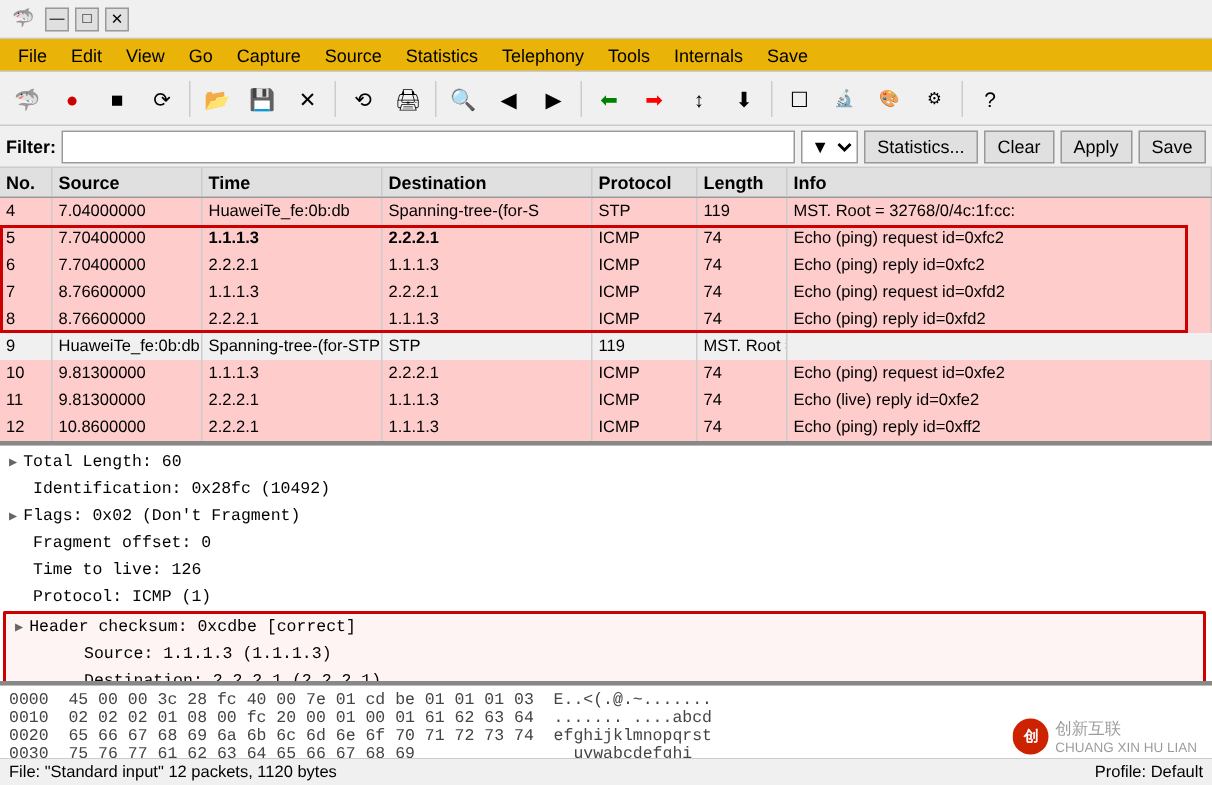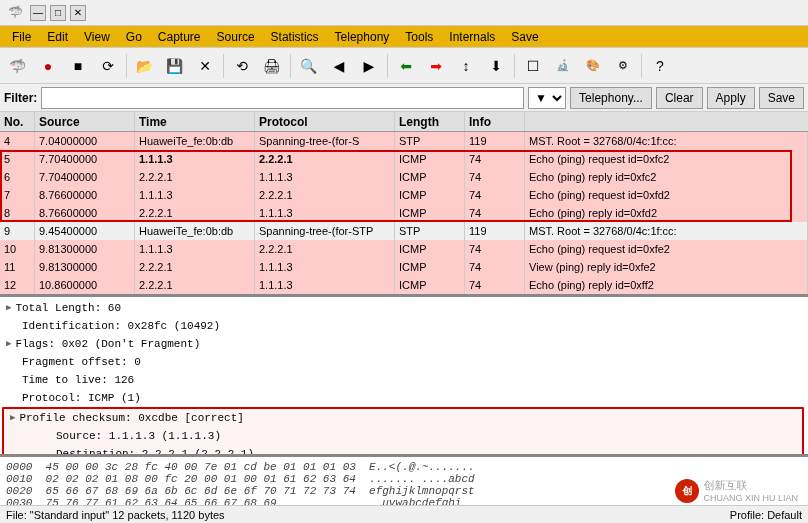--- a/index.html
+++ b/index.html
@@ -229,21 +229,20 @@
     .indent-1 { padding-left: 36px; }
 
     
     .packet-bytes {
       flex: 1;
       background: white;
       font-family: 'Courier New', monospace;
       font-size: 11px;
       padding: 4px 6px;
       overflow-y: auto;
-      font-style: italic;
     }
 
     
     .status-bar {
       height: 18px;
       background: #f0f0f0;
       border-top: 1px solid #ccc;
       display: flex;
       align-items: center;
       padding: 0 6px;
@@ -338,33 +337,34 @@
   <div class="toolbar-separator"></div>
   <button class="toolbar-btn">?</button>
 </div>
 
 <div class="filter-bar">
   <label class="filter-label">Filter:</label>
   <input class="filter-input" type="text" style="">
   <select class="filter-dropdown">
     <option>▼</option>
   </select>
-  <button class="filter-btn">Telephony...</button>
+  <button class="filter-btn">Statistics...</button>
   <button class="filter-btn">Clear</button>
   <button class="filter-btn">Apply</button>
   <button class="filter-btn">Save</button>
 </div>
 
 <div class="main-content">
 
   <div class="packet-list">
     <div class="packet-list-header">
       <div>No.</div>
       <div>Source</div>
       <div>Time</div>
+      <div>Destination</div>
       <div>Protocol</div>
       <div>Length</div>
       <div>Info</div>
     </div>
     <div class="packet-list-wrapper">
       <div class="packet-list-body">
 
         <div class="packet-row highlight-pink">
           <div>4</div>
           <div>7.04000000</div>
@@ -410,21 +410,20 @@
           <div>8.76600000</div>
           <div>2.2.2.1</div>
           <div>1.1.1.3</div>
           <div>ICMP</div>
           <div>74</div>
           <div>Echo (ping) reply     id=0xfd2</div>
         </div>
 
         <div class="packet-row">
           <div>9</div>
-          <div>9.45400000</div>
           <div>HuaweiTe_fe:0b:db</div>
           <div>Spanning-tree-(for-STP</div>
           <div>STP</div>
           <div>119</div>
           <div>MST. Root = 32768/0/4c:1f:cc:</div>
         </div>
 
         <div class="packet-row highlight-pink">
           <div>10</div>
           <div>9.81300000</div>
@@ -435,21 +434,21 @@
           <div>Echo (ping) request   id=0xfe2</div>
         </div>
 
         <div class="packet-row highlight-pink">
           <div>11</div>
           <div>9.81300000</div>
           <div>2.2.2.1</div>
           <div>1.1.1.3</div>
           <div>ICMP</div>
           <div>74</div>
-          <div>View (ping) reply     id=0xfe2</div>
+          <div>Echo (live) reply     id=0xfe2</div>
         </div>
 
         <div class="packet-row highlight-pink">
           <div>12</div>
           <div>10.8600000</div>
           <div>2.2.2.1</div>
           <div>1.1.1.3</div>
           <div>ICMP</div>
           <div>74</div>
           <div>Echo (ping) reply     id=0xff2</div>
@@ -488,21 +487,21 @@
     </div>
 
     <div class="detail-row">
       <span style="width:12px;display:inline-block;"></span>
       <span>Protocol: ICMP (1)</span>
     </div>
 
     <div style="border: 2px solid #cc0000; background: #fff4f4; margin: 0 4px 0 2px; border-radius: 1px;">
       <div class="detail-row">
         <span class="expand-icon">▶</span>
-        <span>Profile checksum: 0xcdbe [correct]</span>
+        <span>Header checksum: 0xcdbe [correct]</span>
       </div>
       <div class="detail-row indent-1">
         <span style="width:12px;display:inline-block;"></span>
         <span>Source: 1.1.1.3 (1.1.1.3)</span>
       </div>
       <div class="detail-row indent-1">
         <span style="width:12px;display:inline-block;"></span>
         <span>Destination: 2.2.2.1 (2.2.2.1)</span>
       </div>
 

